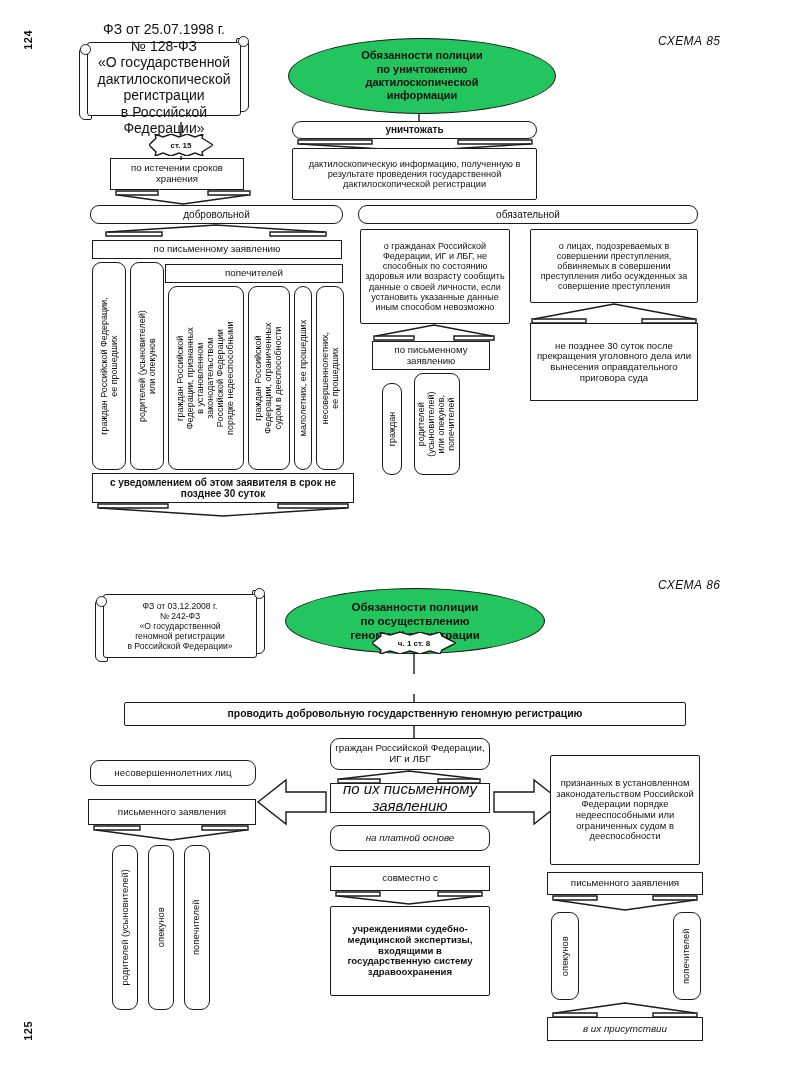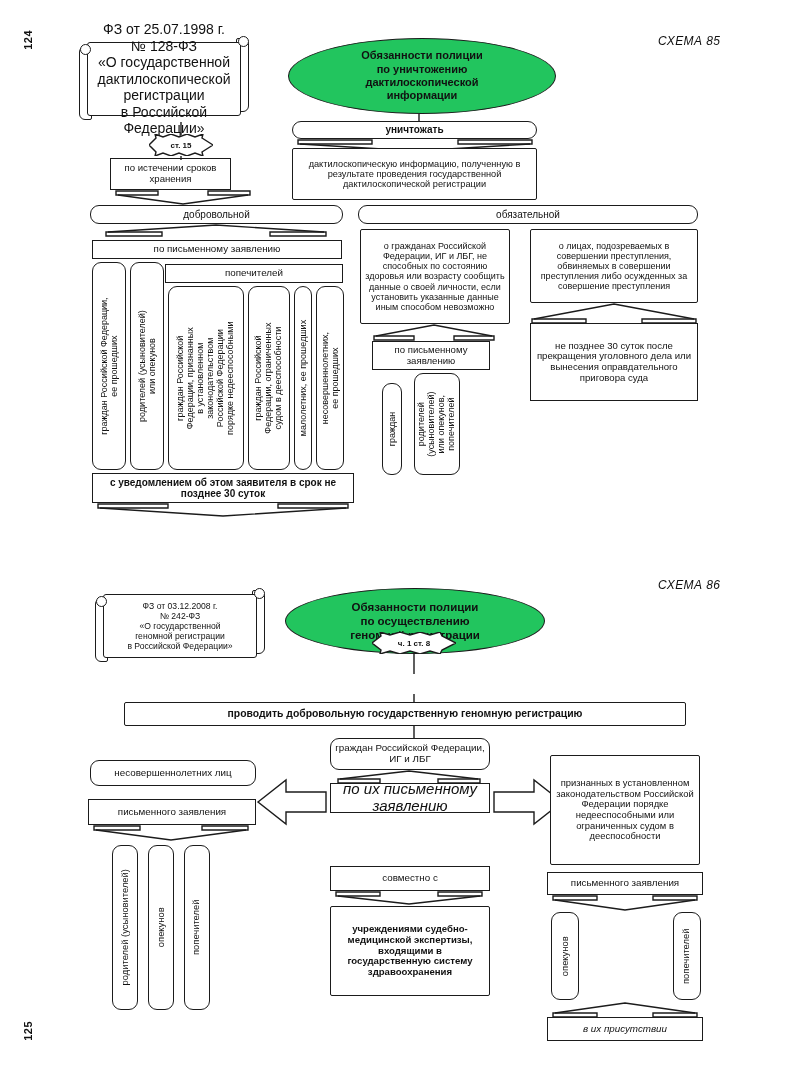--- a/index.html
+++ b/index.html
@@ -148,21 +148,21 @@
       <path class="cf" d="M0 11 L7 4 L6 0 L14 3 L22 0 L30 3 L38 0 L46 3 L54 0 L53 4 L64 11 L53 18 L54 22 L46 19 L38 22 L30 19 L22 22 L14 19 L6 22 L7 18 Z"></path>
     </svg>
     <span>ст. 15</span>
   </div>
   <div class="conn" style="left:177px;top:122px;">
     <svg width="8" height="13">
         <path class="cs" d="M4 0 L4 13"></path>
       </svg>
   </div>
 
-  <div class="box" style="left:110px;top:158px;width:121px;height:32px;font-size:9.6px;">
+  <div class="box" style="left:110px;top:158px;width:134px;height:32px;font-size:9.6px;">
     <div>
         <div>по истечении сроков хранения</div>
       </div>
   </div>
   <div class="conn" style="left:177px;top:156px;">
     <svg width="8" height="4">
         <path class="cs" d="M4 0 L4 4"></path>
       </svg>
   </div>
 
@@ -326,20 +326,21 @@
       <path class="cs" d="M4 9 L73 1 L142 9"></path>
     </svg>
   </div>
 
   <div class="box ital" style="left:330px;top:783px;width:160px;height:30px;font-size:15px;">
     <div>
         <div>по их письменному заявлению</div>
       </div>
   </div>
 
+  <div class="box rnd ital" style="left:330px;top:825px;width:160px;height:26px;font-size:9.8px;">на платной основе</div>
 
   <div class="box" style="left:330px;top:866px;width:160px;height:25px;font-size:9.8px;">совместно с</div>
 
   <div class="conn" style="left:334px;top:891px;">
     <svg width="152" height="16">
       <path class="cf" d="M2 1 L46 1 L46 5 L2 5 Z"></path>
       <path class="cf" d="M104 1 L148 1 L148 5 L104 5 Z"></path>
       <path class="cs" d="M4 5 L75 13 L146 5"></path>
     </svg>
   </div>

